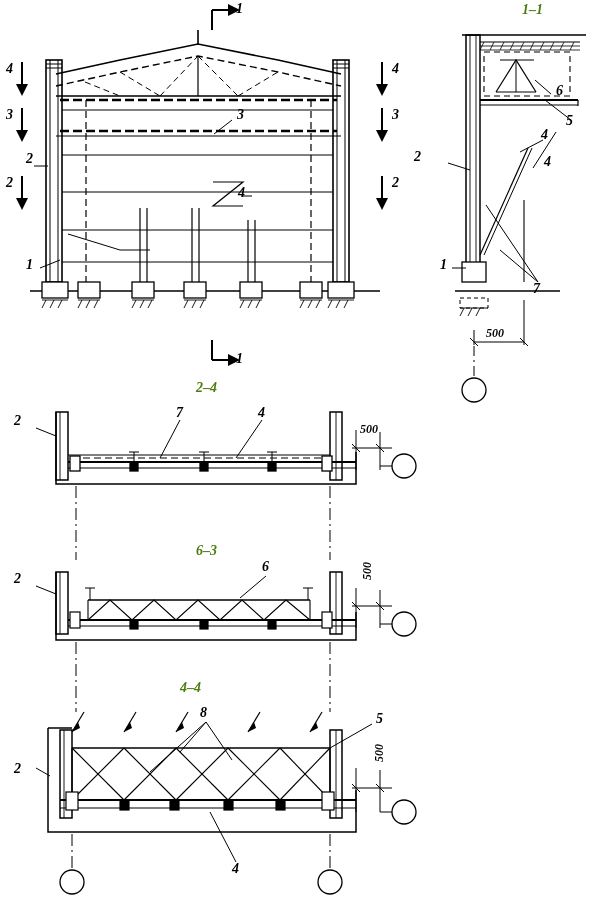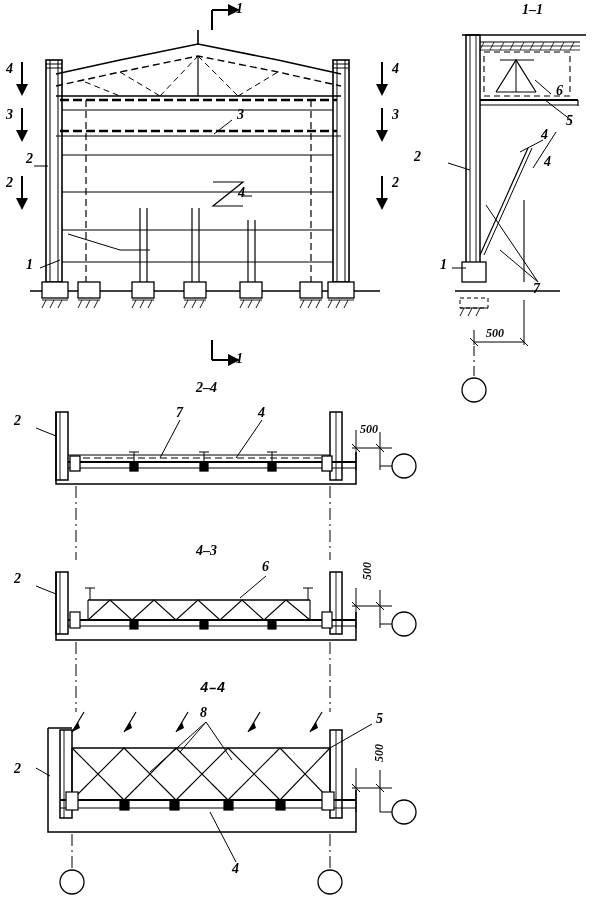--- a/index.html
+++ b/index.html
@@ -1,20 +1,20 @@
 <!DOCTYPE html>
 <html><head>
 <meta charset="utf-8">
 <style>
   html,body{margin:0;padding:0;background:#fff;}
   body{width:608px;height:906px;position:relative;font-family:"Liberation Serif",serif;overflow:hidden;}
   #sheet{position:absolute;left:0;top:0;width:608px;height:906px;}
   .lbl{position:absolute;font-style:italic;font-weight:bold;font-size:14px;color:#000;line-height:1;white-space:nowrap;}
   .dim{position:absolute;font-style:italic;font-weight:bold;font-size:12px;color:#000;white-space:nowrap;}
-  .ttl{position:absolute;font-style:italic;font-weight:bold;font-size:14px;color:#000000;white-space:nowrap;}
+  .ttl{position:absolute;font-style:italic;font-weight:bold;font-size:14px;color:#4d7c0f;white-space:nowrap;}
   svg{position:absolute;left:0;top:0;}
 </style>
 </head>
 <body>
 
 <div id="sheet">
 
 <svg width="608" height="906" viewBox="0 0 608 906">
   <g stroke="#000" fill="none" stroke-width="1.2">
 
@@ -407,25 +407,25 @@
 <div class="lbl" style="left:556px;top:84px;">6</div>
 <div class="lbl" style="left:533px;top:282px;">7</div>
 <div class="dim" style="left:486px;top:326px;">500</div>
 
 <div class="ttl" style="left:196px;top:380px;">2–4</div>
 <div class="lbl" style="left:14px;top:414px;">2</div>
 <div class="lbl" style="left:176px;top:406px;">7</div>
 <div class="lbl" style="left:258px;top:406px;">4</div>
 <div class="dim" style="left:360px;top:422px;">500</div>
 
-<div class="ttl" style="left:196px;top:543px;">4–3</div>
+<div class="ttl" style="left:196px;top:543px;">6–3</div>
 <div class="lbl" style="left:14px;top:572px;">2</div>
 <div class="lbl" style="left:262px;top:560px;">6</div>
 <div class="dim" style="left:360px;top:580px;transform:rotate(-90deg);transform-origin:left top;">500</div>
 
-<div class="ttl" style="left:200px;top:680px;font-family:Liberation Mono, monospace;">4–4</div>
+<div class="ttl" style="left:180px;top:680px;">4–4</div>
 <div class="lbl" style="left:14px;top:762px;">2</div>
 <div class="lbl" style="left:200px;top:706px;">8</div>
 <div class="lbl" style="left:376px;top:712px;">5</div>
 <div class="lbl" style="left:232px;top:862px;">4</div>
 <div class="dim" style="left:372px;top:762px;transform:rotate(-90deg);transform-origin:left top;">500</div>
 
 </div>
 
 </body></html>

